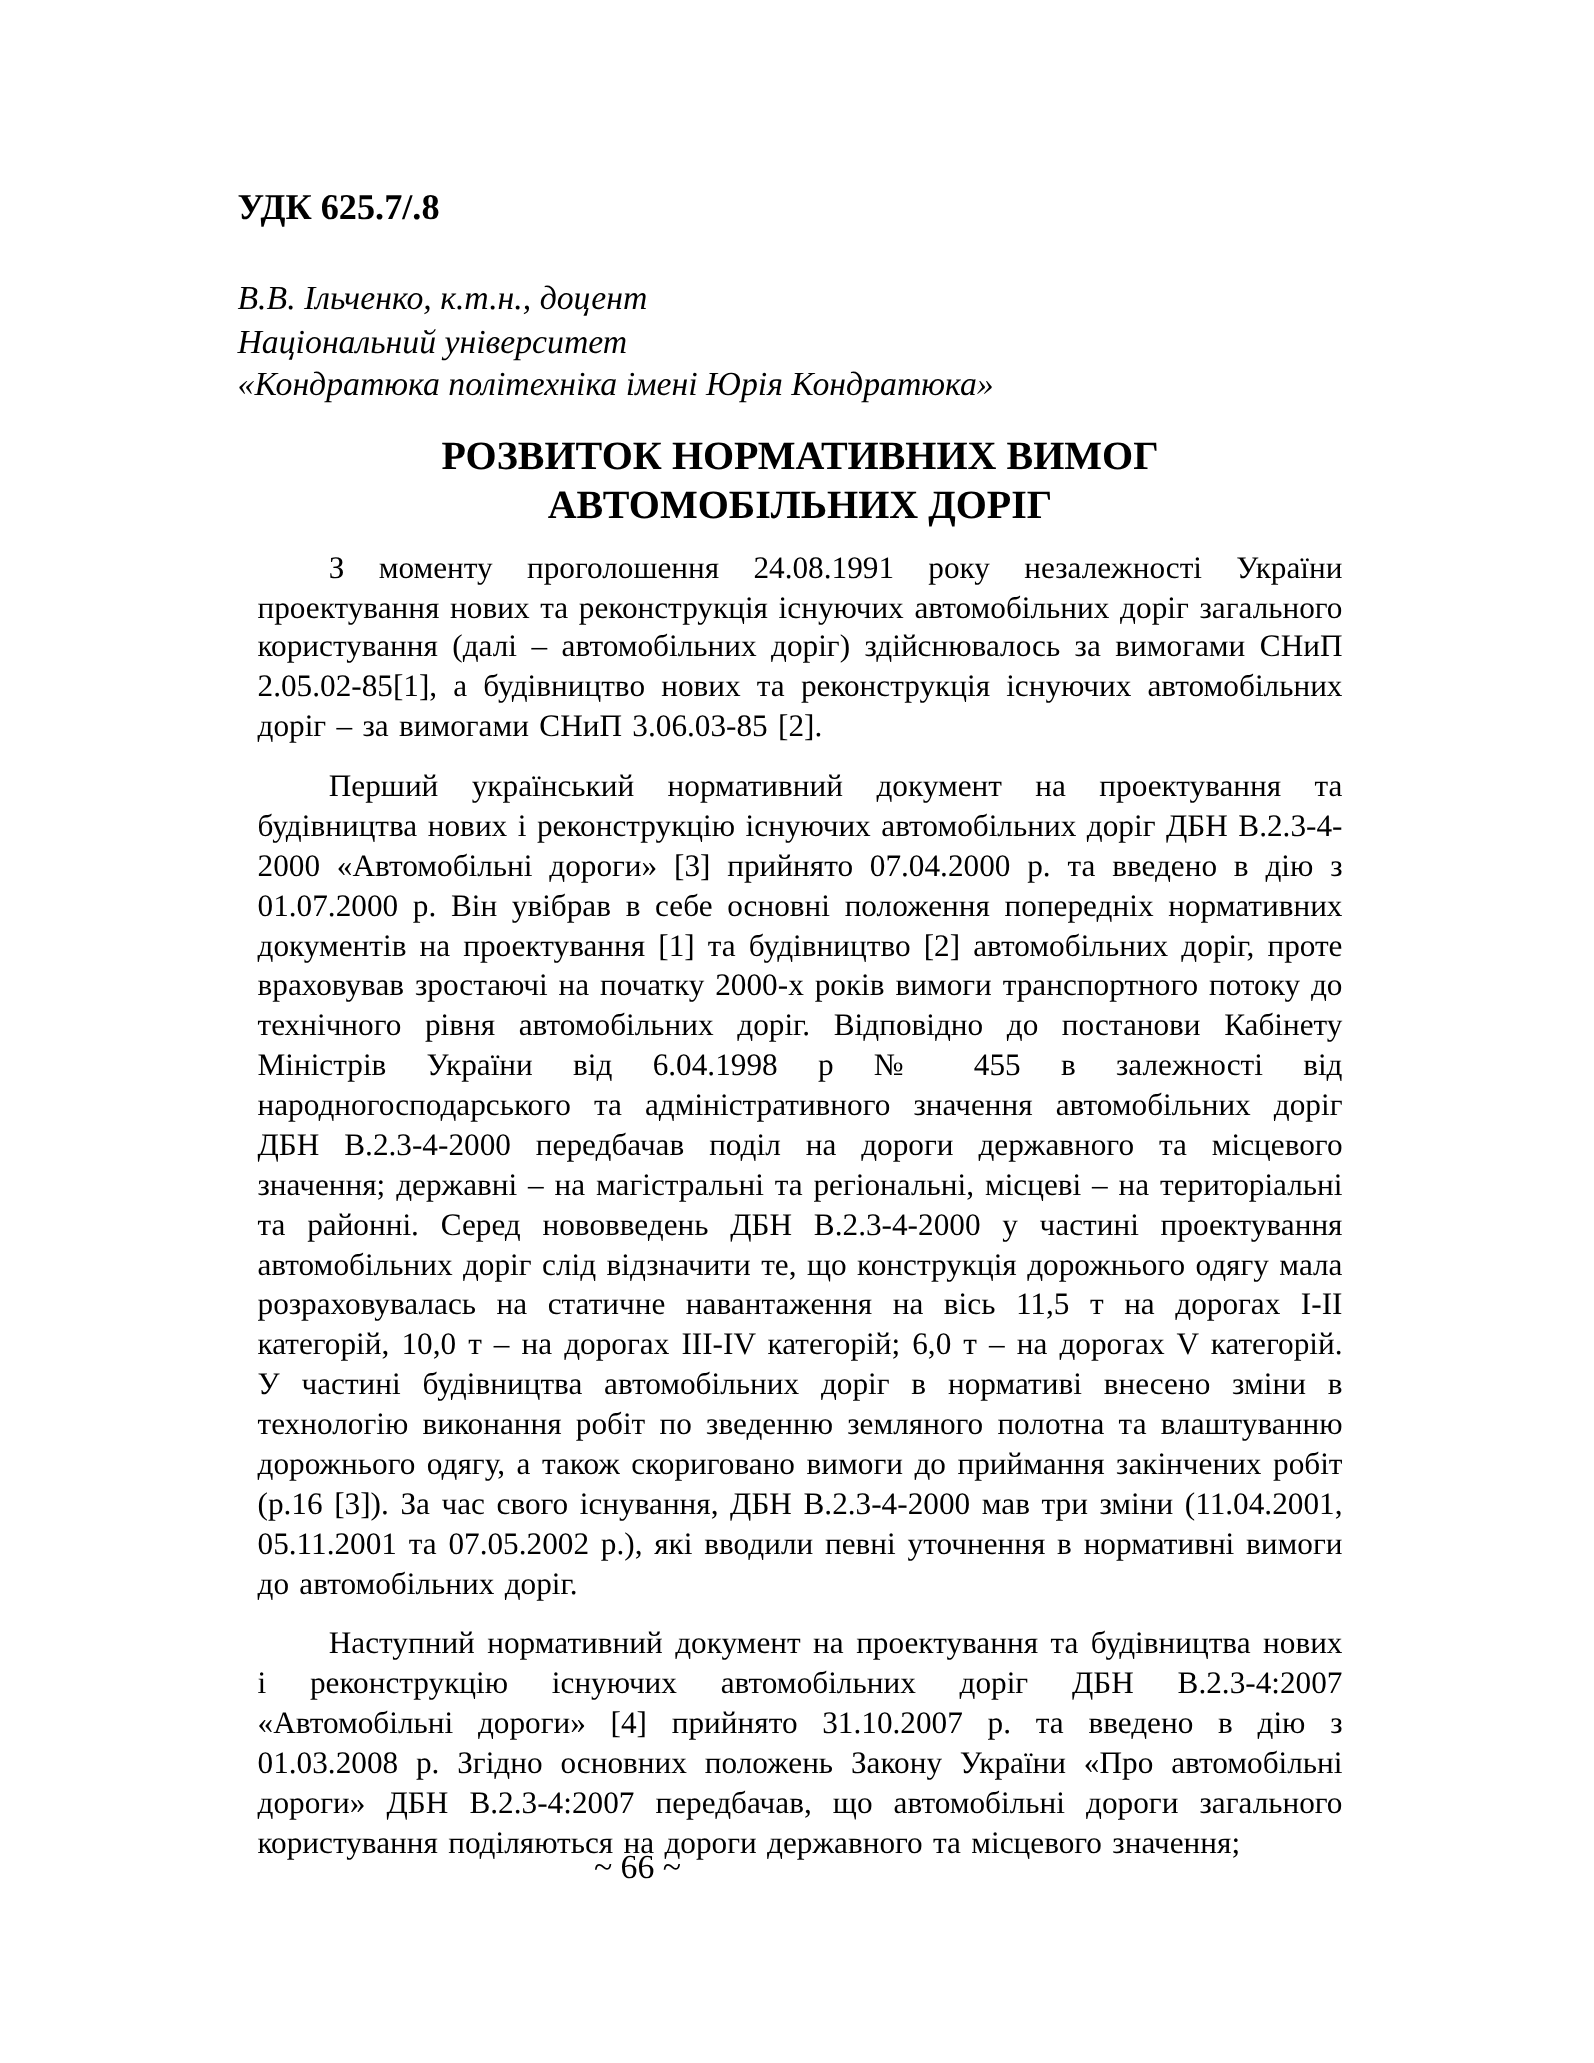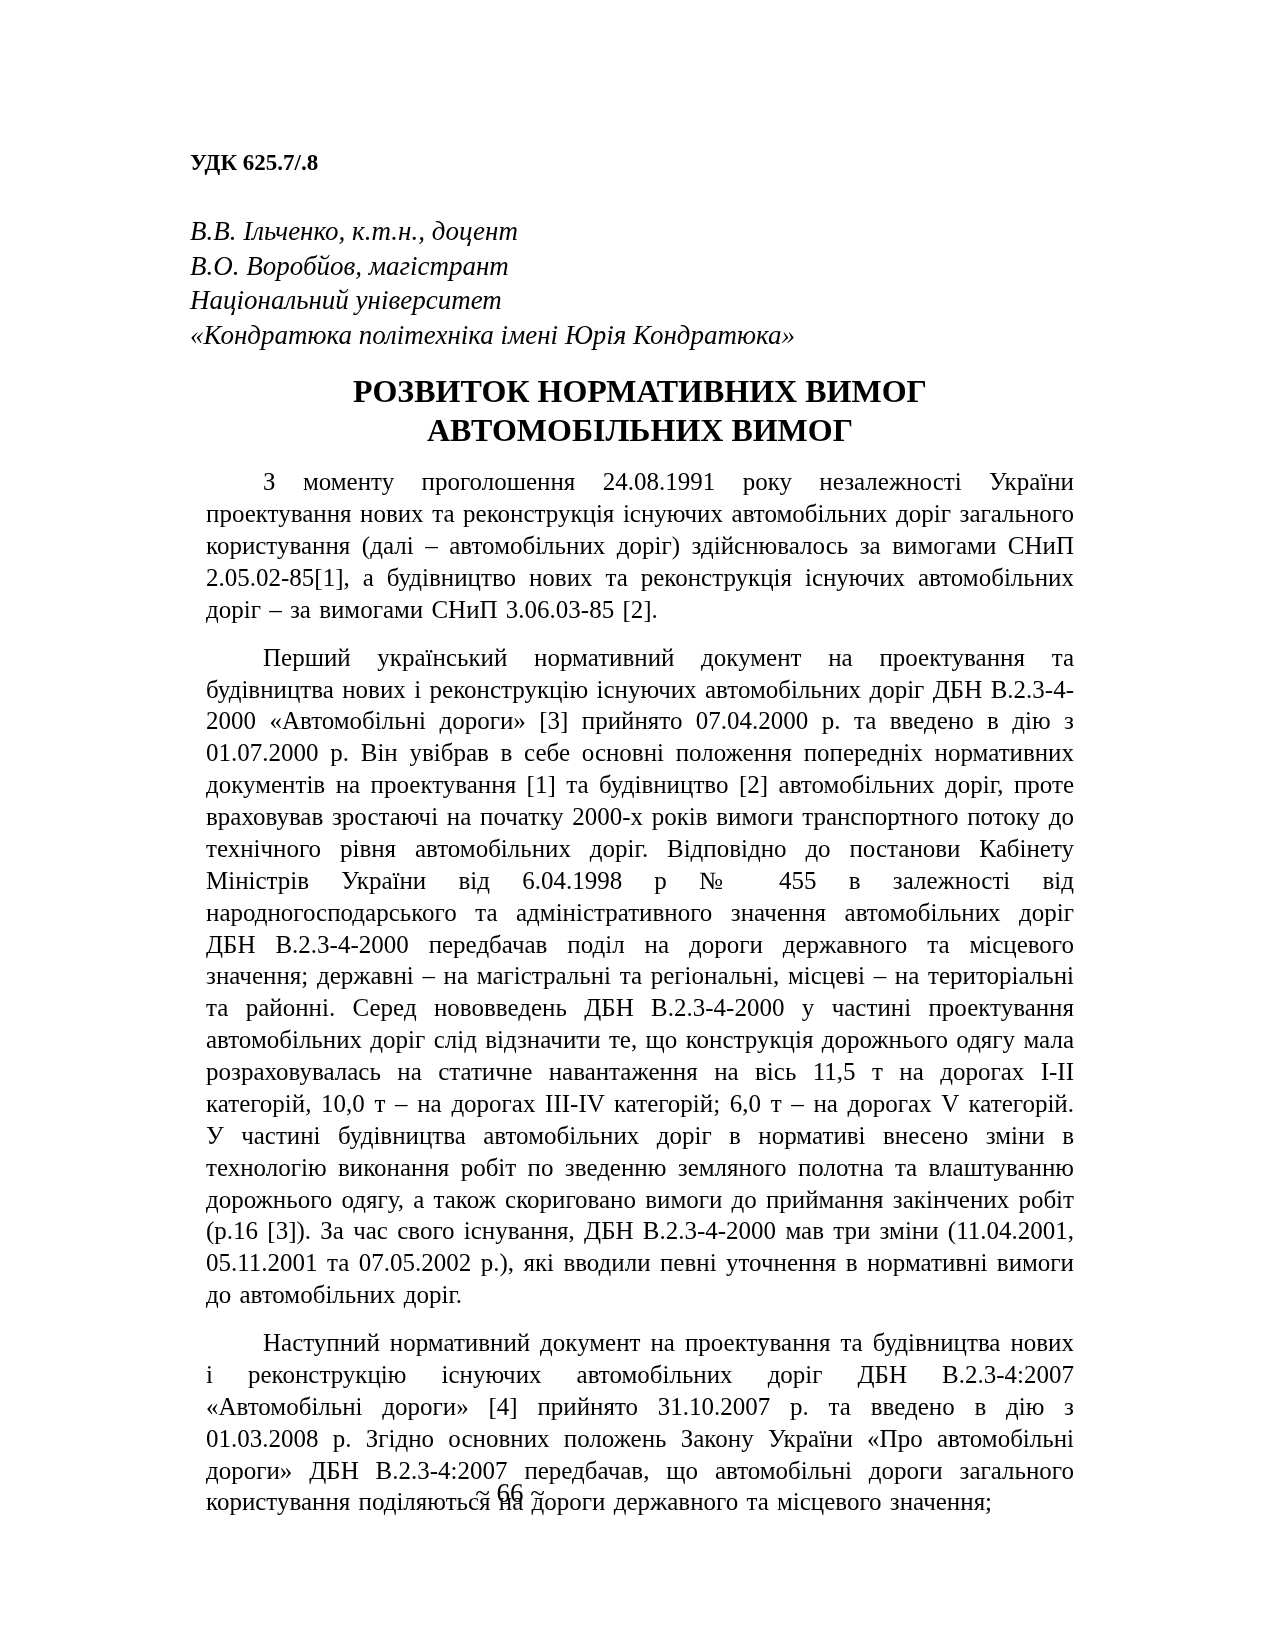--- a/index.html
+++ b/index.html
@@ -18,21 +18,21 @@
     overflow: hidden;
   }
   .content {
     position: absolute;
     left: 190px;
     top: 150px;
     width: 900px;
   }
   .udc {
     font-weight: bold;
-    font-size: 23px;
+    font-size: 29px;
     margin-bottom: 38px;
   }
   .authors {
     text-align: left;
     font-style: italic;
     font-size: 27px;
     line-height: 1.28;
     margin-bottom: 8px;
   }
   .authors div {
@@ -65,28 +65,27 @@
 </head>
 <body>
 
 <div class="page">
   <div class="content">
 
     <div class="udc">УДК 625.7/.8</div>
 
     <div class="authors">
       <div>В.В. Ільченко, к.т.н., доцент</div>
-      <div>В.О. Воробйов, магістрант</div>
       <div>Національний університет</div>
       <div>«Кондратюка політехніка імені Юрія Кондратюка»</div>
     </div>
 
     <div class="title">
       <div>РОЗВИТОК НОРМАТИВНИХ ВИМОГ</div>
-      <div>АВТОМОБІЛЬНИХ ВИМОГ</div>
+      <div>АВТОМОБІЛЬНИХ ДОРІГ</div>
     </div>
 
     <div class="body-text">
       <p>З моменту проголошення 24.08.1991 року незалежності України проектування нових та реконструкція існуючих автомобільних доріг загального користування (далі – автомобільних доріг) здійснювалось за вимогами СНиП 2.05.02-85[1], а будівництво нових та реконструкція існуючих автомобільних доріг – за вимогами СНиП 3.06.03-85 [2].</p>
       <p>Перший український нормативний документ на проектування та будівництва нових і реконструкцію існуючих автомобільних доріг ДБН В.2.3-4-2000 «Автомобільні дороги» [3] прийнято 07.04.2000 р. та введено в дію з 01.07.2000 р. Він увібрав в себе основні положення попередніх нормативних документів на проектування [1] та будівництво [2] автомобільних доріг, проте враховував зростаючі на початку 2000-х років вимоги транспортного потоку до технічного рівня автомобільних доріг. Відповідно до постанови Кабінету Міністрів України від 6.04.1998 р № 455 в залежності від народногосподарського та адміністративного значення автомобільних доріг ДБН В.2.3-4-2000 передбачав поділ на дороги державного та місцевого значення; державні – на магістральні та регіональні, місцеві – на територіальні та районні. Серед нововведень ДБН В.2.3-4-2000 у частині проектування автомобільних доріг слід відзначити те, що конструкція дорожнього одягу мала розраховувалась на статичне навантаження на вісь 11,5 т на дорогах I-II категорій, 10,0 т – на дорогах III-IV категорій; 6,0 т – на дорогах V категорій. У частині будівництва автомобільних доріг в нормативі внесено зміни в технологію виконання робіт по зведенню земляного полотна та влаштуванню дорожнього одягу, а також скориговано вимоги до приймання закінчених робіт (р.16 [3]). За час свого існування, ДБН В.2.3-4-2000 мав три зміни (11.04.2001, 05.11.2001 та 07.05.2002 р.), які вводили певні уточнення в нормативні вимоги до автомобільних доріг.</p>
       <p>Наступний нормативний документ на проектування та будівництва нових і реконструкцію існуючих автомобільних доріг ДБН В.2.3-4:2007 «Автомобільні дороги» [4] прийнято 31.10.2007 р. та введено в дію з 01.03.2008 р. Згідно основних положень Закону України «Про автомобільні дороги» ДБН В.2.3-4:2007 передбачав, що автомобільні дороги загального користування поділяються на дороги державного та місцевого значення;</p>
     </div>
 
   </div>
 

